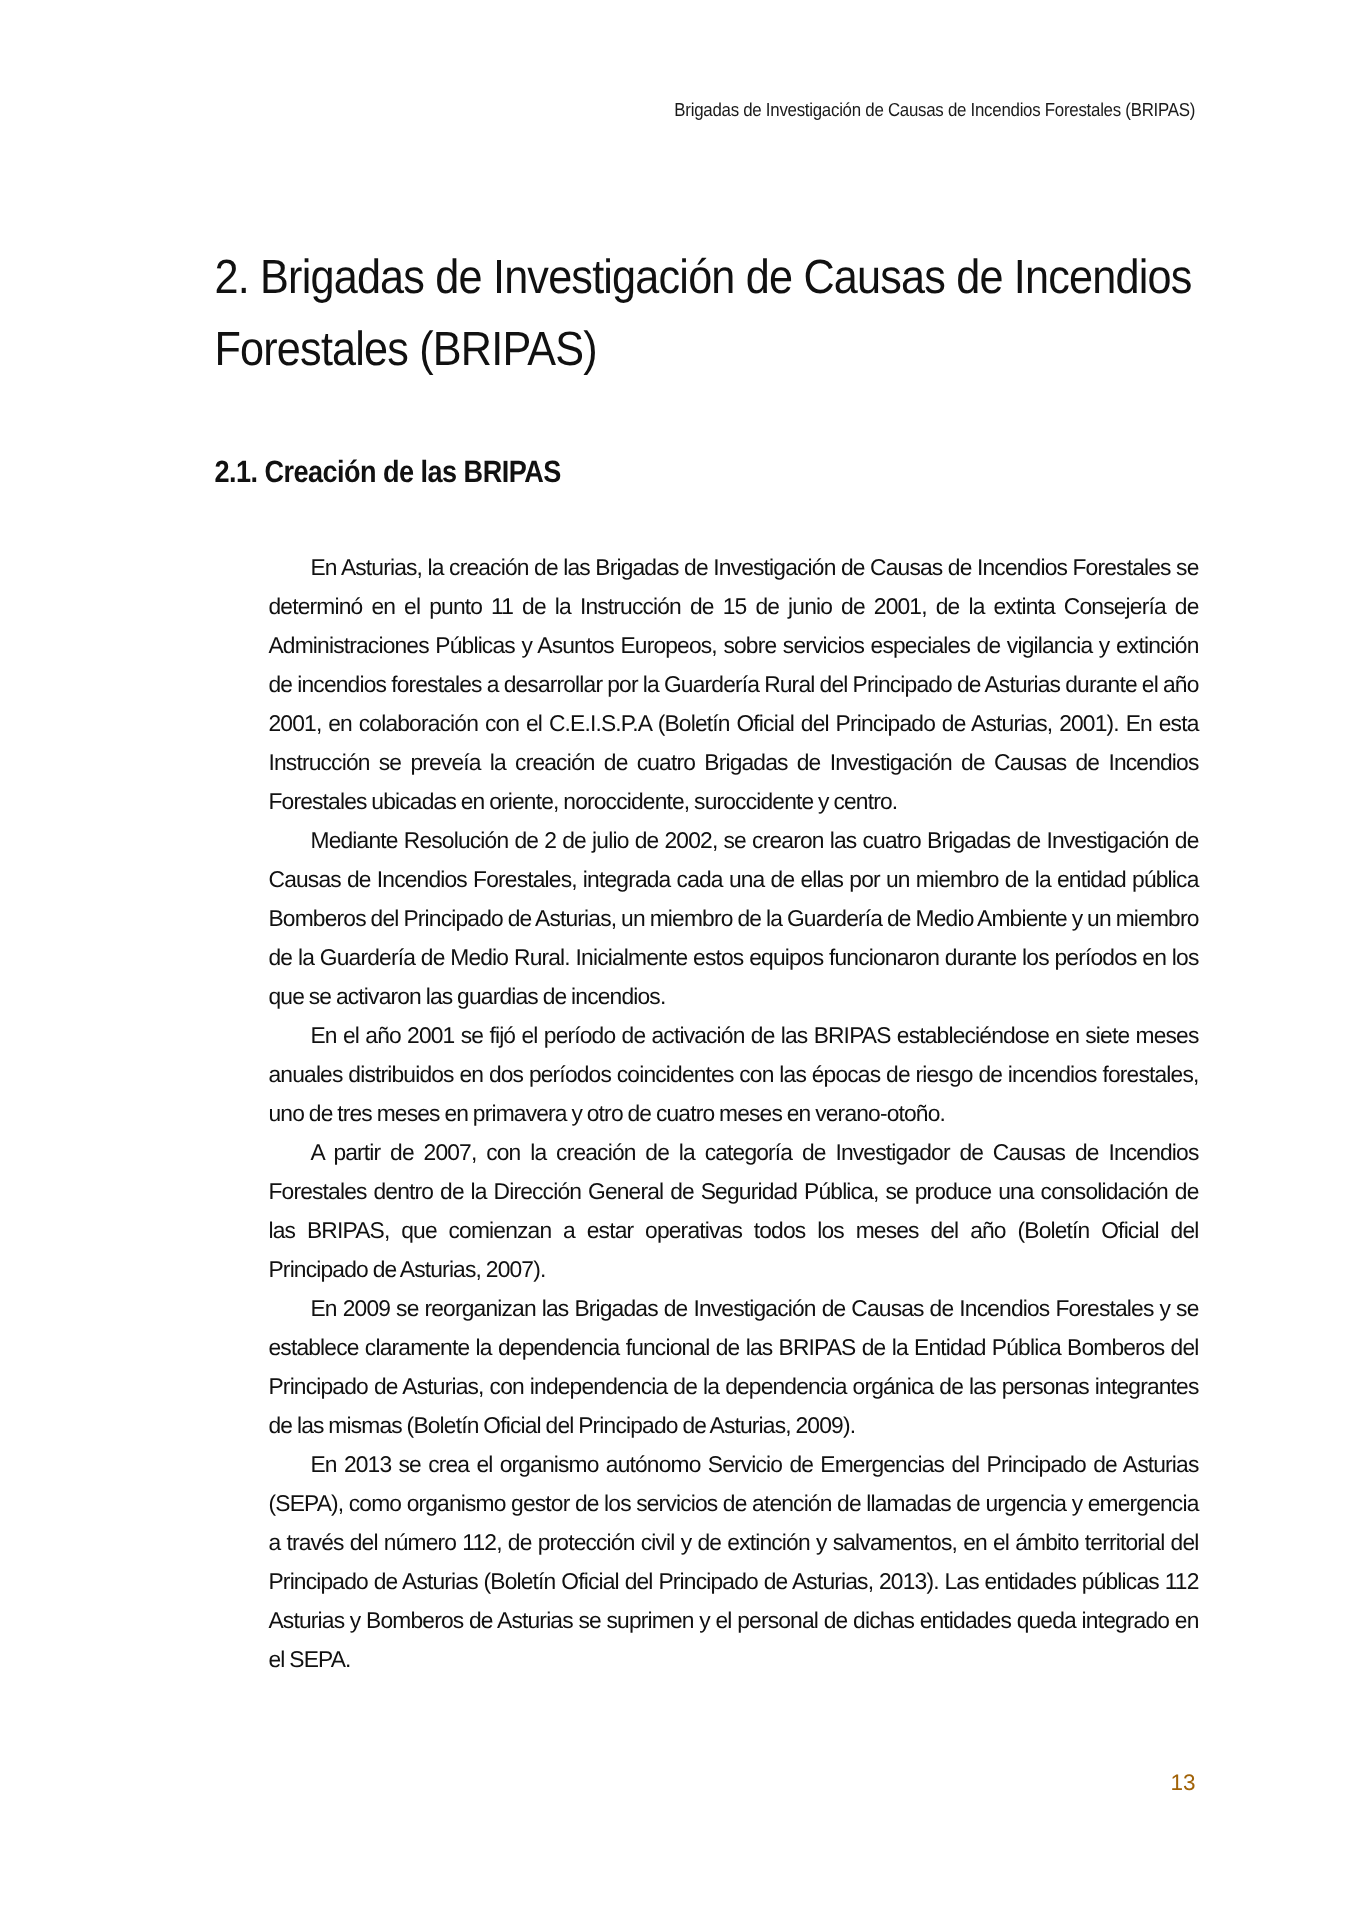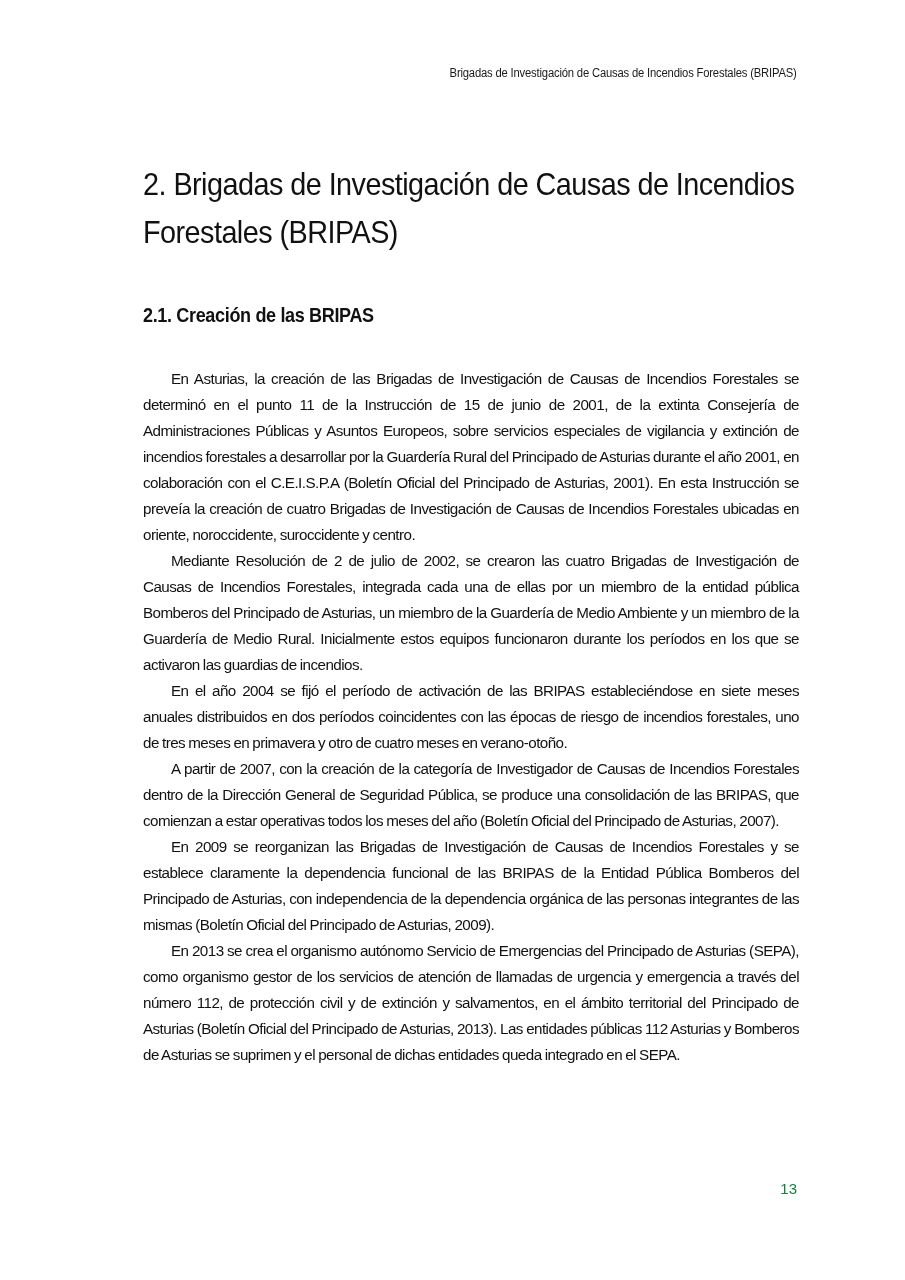--- a/index.html
+++ b/index.html
@@ -46,49 +46,50 @@
       font-size: 20.5px;
       font-weight: bold;
       margin: 46px 0 0 0;
       line-height: 26px;
       letter-spacing: -0.4px;
       transform: scaleX(0.88);
       transform-origin: left center;
     }
     .body-text {
       margin-top: 38px;
+      margin-left: 36px;
     }
     .para {
       font-size: 15.2px;
       line-height: 26px;
       text-align: justify;
       text-indent: 28px;
       margin: 0;
       letter-spacing: -0.55px;
       word-spacing: -0.5px;
     }
     .page-number {
       position: absolute;
       top: 1180px;
       right: 108px;
       font-size: 15px;
-      color: #15803d;
+      color: #a16207;
     }
   </style>
 </head>
 <body>
 
 <div class="running-header">Brigadas de Investigación de Causas de Incendios Forestales (BRIPAS)</div>
 
 <div class="content">
   <h1 class="chapter-title">2. Brigadas de Investigación de Causas de Incendios Forestales (BRIPAS)</h1>
   <h2 class="section-title">2.1. Creación de las BRIPAS</h2>
   <div class="body-text">
     <p class="para">En Asturias, la creación de las Brigadas de Investigación de Causas de Incendios Forestales se determinó en el punto 11 de la Instrucción de 15 de junio de 2001, de la extinta Consejería de Administraciones Públicas y Asuntos Europeos, sobre servicios especiales de vigilancia y extinción de incendios forestales a desarrollar por la Guardería Rural del Principado de Asturias durante el año 2001, en colaboración con el C.E.I.S.P.A (Boletín Oficial del Principado de Asturias, 2001). En esta Instrucción se preveía la creación de cuatro Brigadas de Investigación de Causas de Incendios Forestales ubicadas en oriente, noroccidente, suroccidente y centro.</p>
     <p class="para">Mediante Resolución de 2 de julio de 2002, se crearon las cuatro Brigadas de Investigación de Causas de Incendios Forestales, integrada cada una de ellas por un miembro de la entidad pública Bomberos del Principado de Asturias, un miembro de la Guardería de Medio Ambiente y un miembro de la Guardería de Medio Rural. Inicialmente estos equipos funcionaron durante los períodos en los que se activaron las guardias de incendios.</p>
-    <p class="para">En el año 2004 se fijó el período de activación de las BRIPAS estableciéndose en siete meses anuales distribuidos en dos períodos coincidentes con las épocas de riesgo de incendios forestales, uno de tres meses en primavera y otro de cuatro meses en verano-otoño.</p>
+    <p class="para">En el año 2001 se fijó el período de activación de las BRIPAS estableciéndose en siete meses anuales distribuidos en dos períodos coincidentes con las épocas de riesgo de incendios forestales, uno de tres meses en primavera y otro de cuatro meses en verano-otoño.</p>
     <p class="para">A partir de 2007, con la creación de la categoría de Investigador de Causas de Incendios Forestales dentro de la Dirección General de Seguridad Pública, se produce una consolidación de las BRIPAS, que comienzan a estar operativas todos los meses del año (Boletín Oficial del Principado de Asturias, 2007).</p>
     <p class="para">En 2009 se reorganizan las Brigadas de Investigación de Causas de Incendios Forestales y se establece claramente la dependencia funcional de las BRIPAS de la Entidad Pública Bomberos del Principado de Asturias, con independencia de la dependencia orgánica de las personas integrantes de las mismas (Boletín Oficial del Principado de Asturias, 2009).</p>
     <p class="para">En 2013 se crea el organismo autónomo Servicio de Emergencias del Principado de Asturias (SEPA), como organismo gestor de los servicios de atención de llamadas de urgencia y emergencia a través del número 112, de protección civil y de extinción y salvamentos, en el ámbito territorial del Principado de Asturias (Boletín Oficial del Principado de Asturias, 2013). Las entidades públicas 112 Asturias y Bomberos de Asturias se suprimen y el personal de dichas entidades queda integrado en el SEPA.</p>
   </div>
 </div>
 
 <div class="page-number">13</div>
 
 </body></html>

